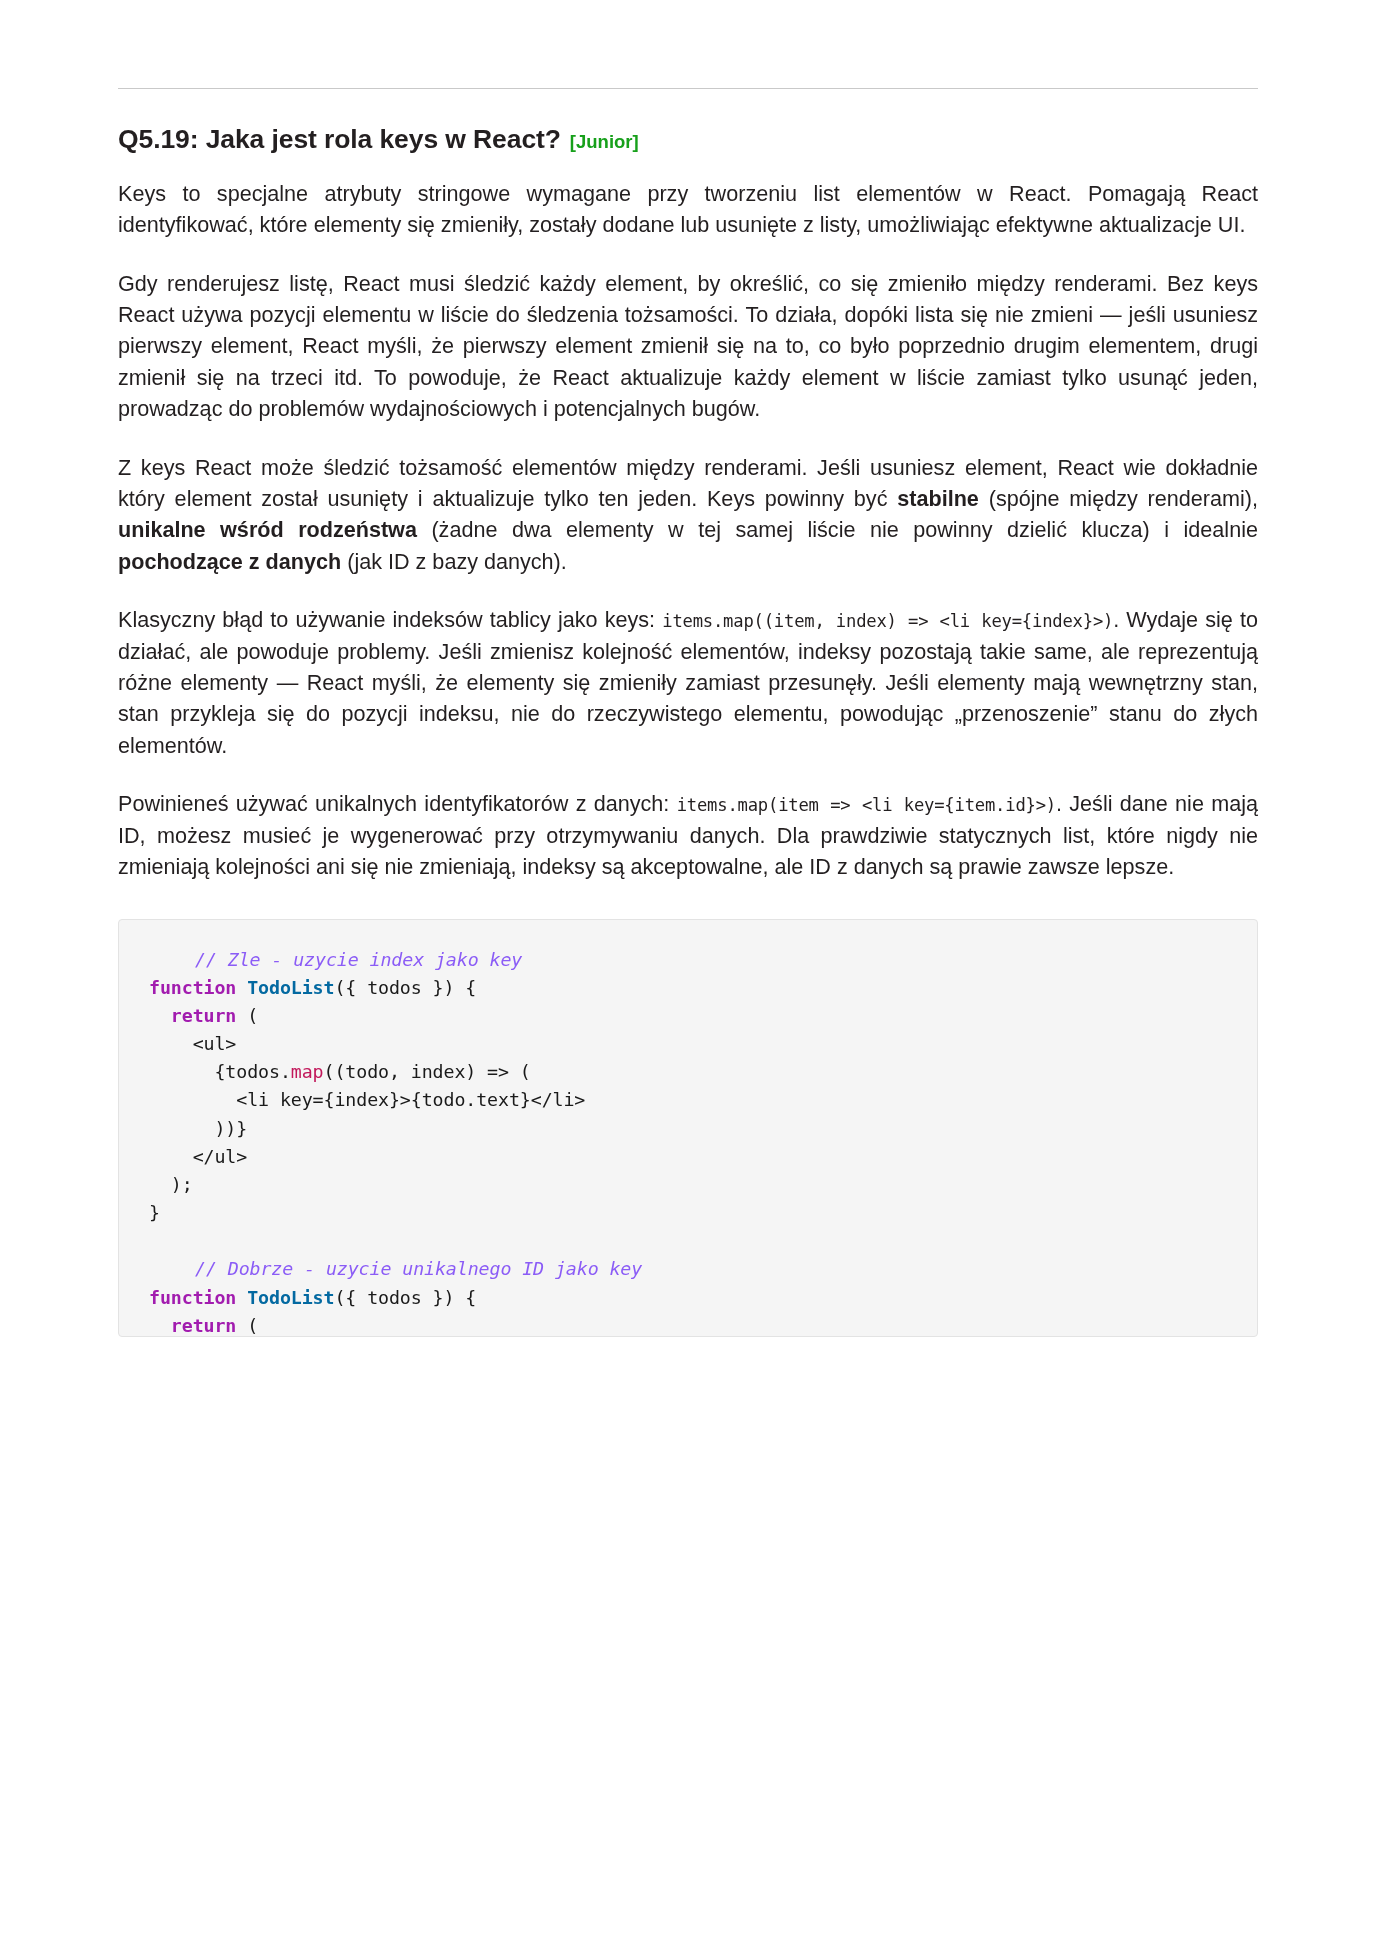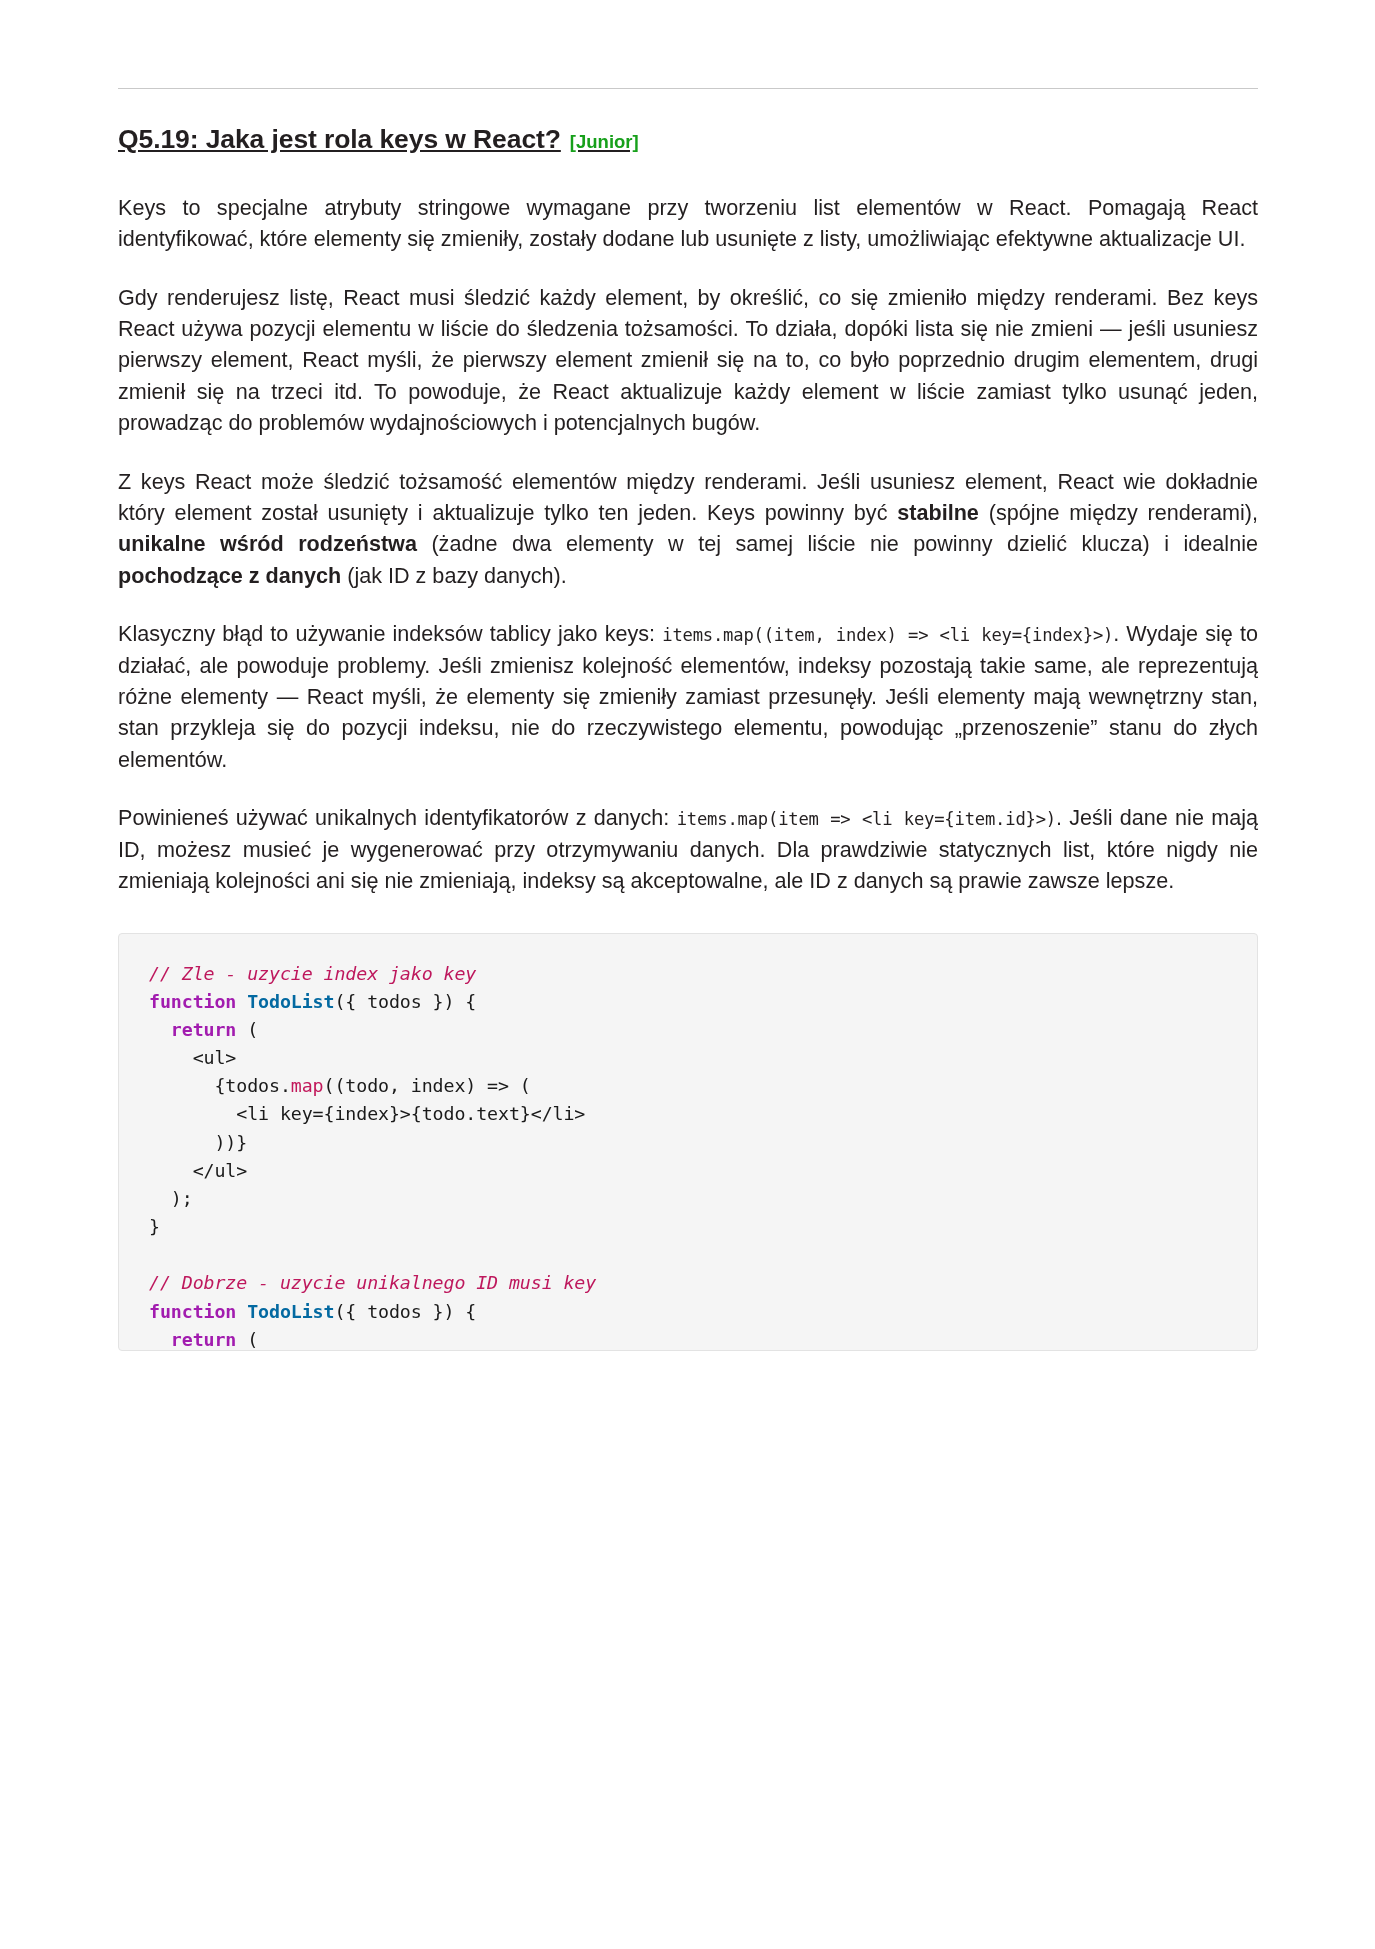--- a/index.html
+++ b/index.html
@@ -59,27 +59,26 @@
 
   
   .content {
     position: absolute;
     top: 124px;
     left: 118px;
     width: 1140px;
   }
 
   h2.qtitle {
-    margin: 0 0 36px 0;
+    margin: 0 0 22px 0;
     font-size: 26.5px;
     font-weight: bold;
     color: #231f20;
     letter-spacing: -0.1px;
     line-height: 1.2;
-    text-decoration: underline;
   }
   h2.qtitle .badge {
     color: #17a01b;
     font-size: 18.5px;
     font-weight: bold;
     margin-left: 9px;
     letter-spacing: 0;
   }
 
   p.body {
@@ -116,21 +115,21 @@
   .codeblock pre {
     margin: 0;
     padding: 0 30px;
     font-family: "DejaVu Sans Mono", monospace;
     font-size: 18.3px;
     line-height: 1.54;
     color: #1a1a1a;
     white-space: pre;
     letter-spacing: -0.1px;
   }
-  .tok-comment { color: #be185d; font-style: italic; }
+  .tok-comment { color: #8b5cf6; font-style: italic; margin-left: 46px; }
   .tok-keyword { color: #a21caf; font-weight: bold; }
   .tok-fn      { color: #0369a1; font-weight: bold; }
   .tok-method  { color: #c2185b; }
   .tok-plain   { color: #1a1a1a; }
 </style>
 </head>
 <body>
 
 <div class="page">
 
@@ -168,21 +167,21 @@
 <span class="tok-keyword">function </span><span class="tok-fn">TodoList</span><span class="tok-plain">({ todos }) {</span>
 <span class="tok-plain">  </span><span class="tok-keyword">return</span><span class="tok-plain"> (</span>
 <span class="tok-plain">    &lt;ul&gt;</span>
 <span class="tok-plain">      {todos.</span><span class="tok-method">map</span><span class="tok-plain">((todo, index) =&gt; (</span>
 <span class="tok-plain">        &lt;li key={index}&gt;{todo.text}&lt;/li&gt;</span>
 <span class="tok-plain">      ))}</span>
 <span class="tok-plain">    &lt;/ul&gt;</span>
 <span class="tok-plain">  );</span>
 <span class="tok-plain">}</span>
 <span class="tok-plain"></span>
-<span class="tok-comment">// Dobrze - uzycie unikalnego ID musi key</span>
+<span class="tok-comment">// Dobrze - uzycie unikalnego ID jako key</span>
 <span class="tok-keyword">function </span><span class="tok-fn">TodoList</span><span class="tok-plain">({ todos }) {</span>
 <span class="tok-plain">  </span><span class="tok-keyword">return</span><span class="tok-plain"> (</span>
 
 </code></pre>
     </div>
 
   </div>
 </div>
 
 </body></html>

